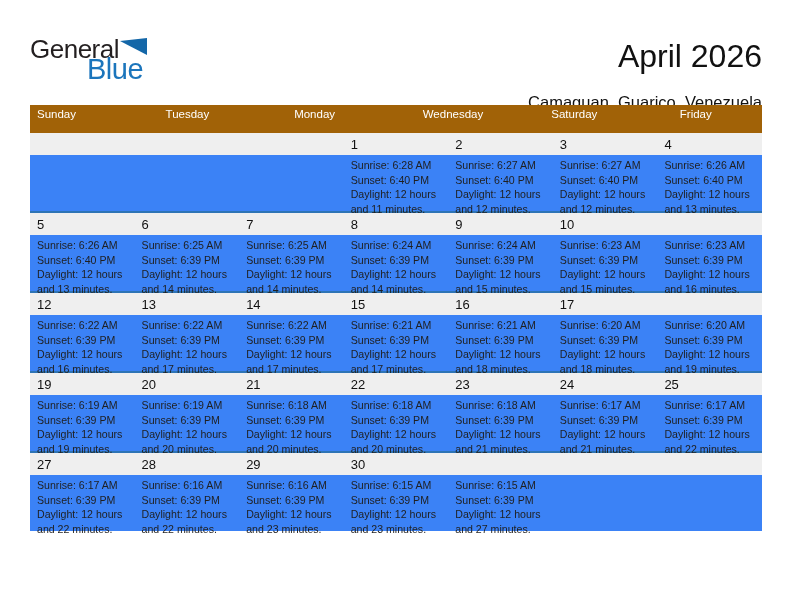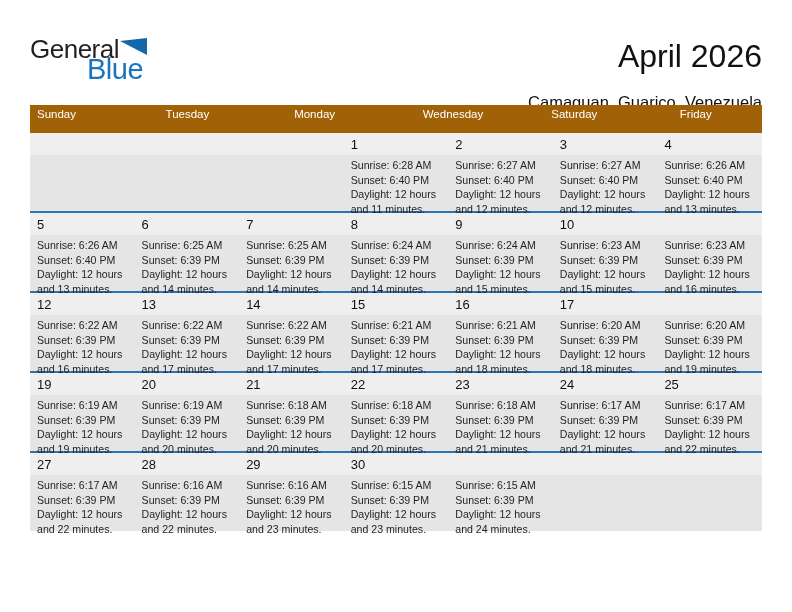--- a/index.html
+++ b/index.html
@@ -87,21 +87,21 @@
   }
   .day-number {
     flex: 0 0 14.2857%;
     font-size: 13px;
     color: #111111;
     line-height: 23px;
     padding-left: 7px;
   }
   .details-row {
     display: flex;
-    background: #e5e5e5;
+    background: #3b82f6;
     height: 56px;
   }
   .day-details {
     flex: 0 0 14.2857%;
     padding: 3px 2px 0 7px;
   }
   .detail-line {
     font-size: 10.6px;
     line-height: 14.6px;
     color: #1f1f1f;
@@ -369,20 +369,20 @@
           <div class="day-details">
             <div class="detail-line">Sunrise: 6:15 AM</div>
             <div class="detail-line">Sunset: 6:39 PM</div>
             <div class="detail-line">Daylight: 12 hours</div>
             <div class="detail-line">and 23 minutes.</div>
           </div>
           <div class="day-details">
             <div class="detail-line">Sunrise: 6:15 AM</div>
             <div class="detail-line">Sunset: 6:39 PM</div>
             <div class="detail-line">Daylight: 12 hours</div>
-            <div class="detail-line">and 24 minutes.</div>
+            <div class="detail-line">and 27 minutes.</div>
           </div>
           <div class="day-details"></div>
           <div class="day-details"></div>
         </div>
       </div>
     </div>
 </div>
 
 </body></html>

